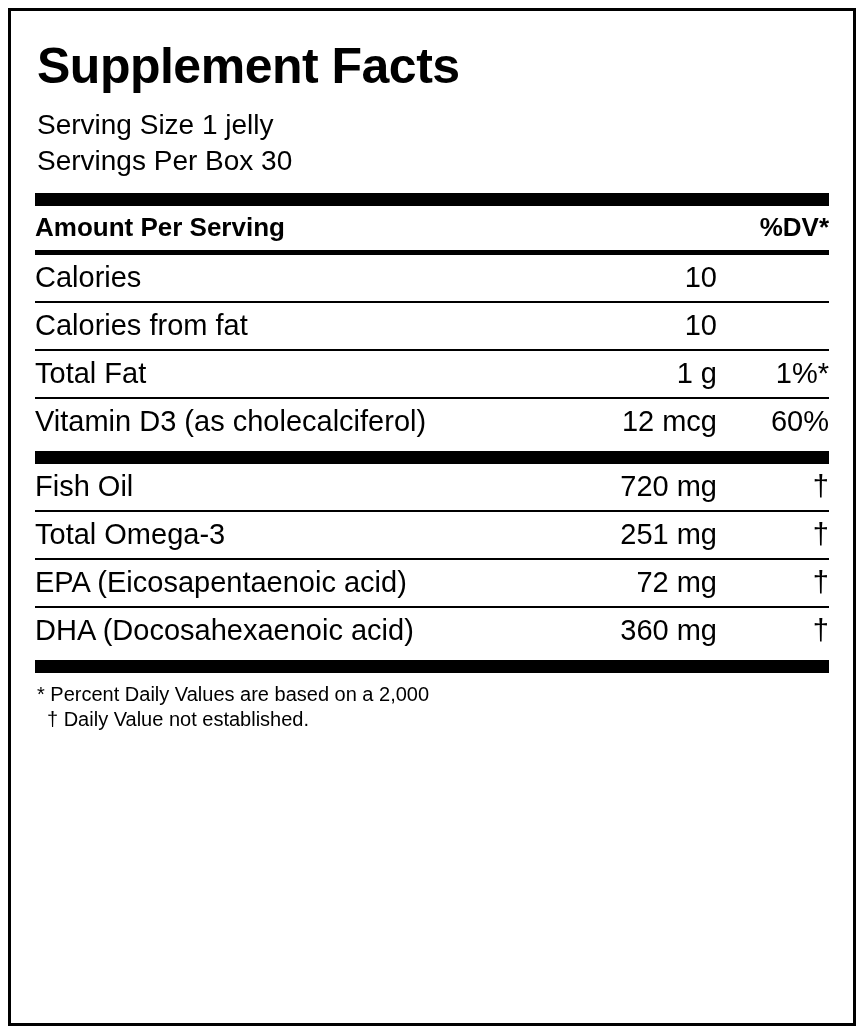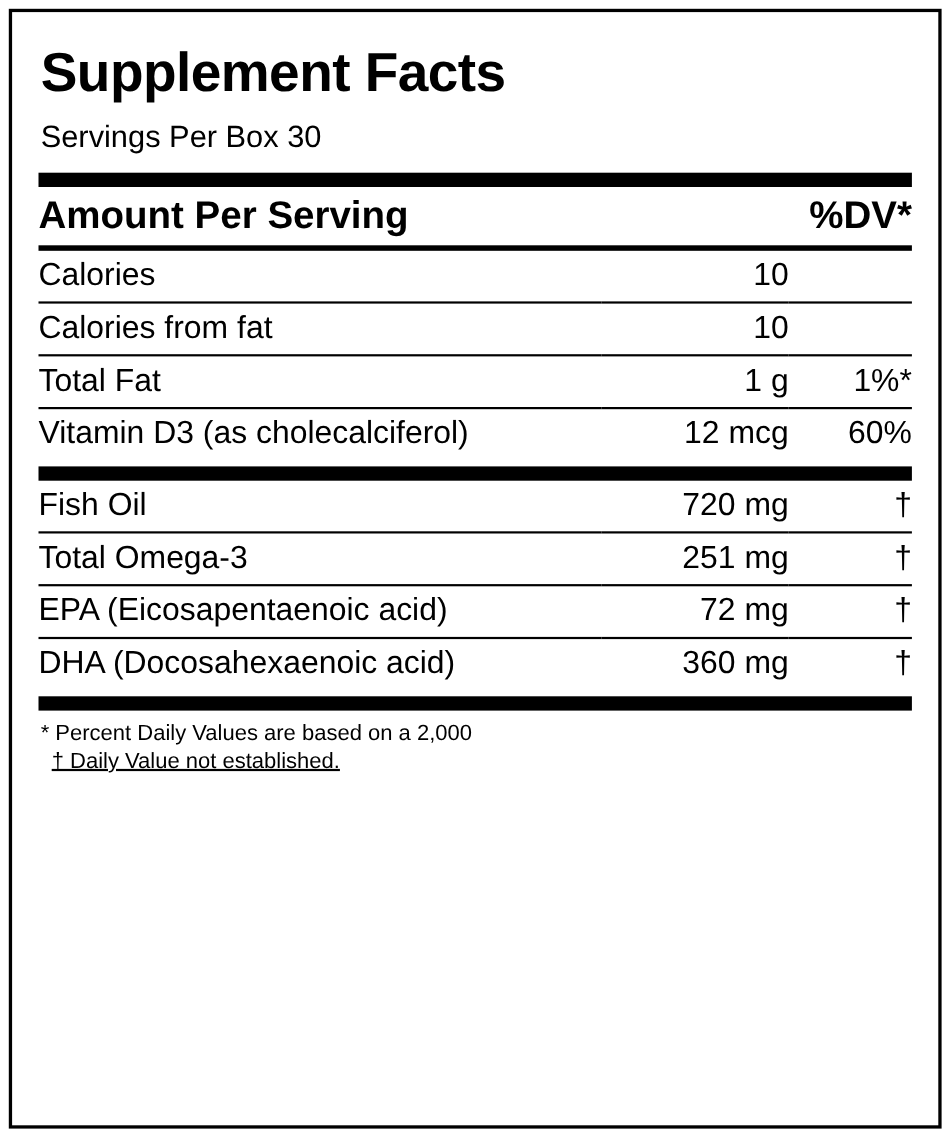--- a/index.html
+++ b/index.html
@@ -79,49 +79,49 @@
     width: 170px;
   }
   td.dv {
     text-align: right;
     white-space: nowrap;
     width: 112px;
   }
 
   .hdr-row td {
     font-weight: bold;
-    font-size: 35px;
+    font-size: 26px;
     padding: 7px 0 9px 0;
   }
 
   .indent1 { padding-left: 18px; }
   .indent2 { padding-left: 40px; margin-left: 44px; }
 
   .footnote {
     font-size: 20px;
     line-height: 1.16;
     margin-top: 10px;
     margin-left: 2px;
   }
   .footnote .dagger-line {
     margin-top: 2px;
     padding-left: 10px;
-    text-decoration: underline;
   }
 
   .spacer-sm { height: 6px; }
 </style>
 </head>
 <body>
 
 <div class="panel">
 
   <div class="title">Supplement Facts</div>
 
   <div class="serving-block">
+    <div>Serving Size 1 jelly</div>
     <div>Servings Per Box 30</div>
   </div>
 
   <div class="rule-thick"></div>
 
   <table class="facts">
     <tbody>
         <tr class="hdr-row noline">
       <td class="name">Amount Per Serving</td>
       <td class="dv">%DV*</td>

